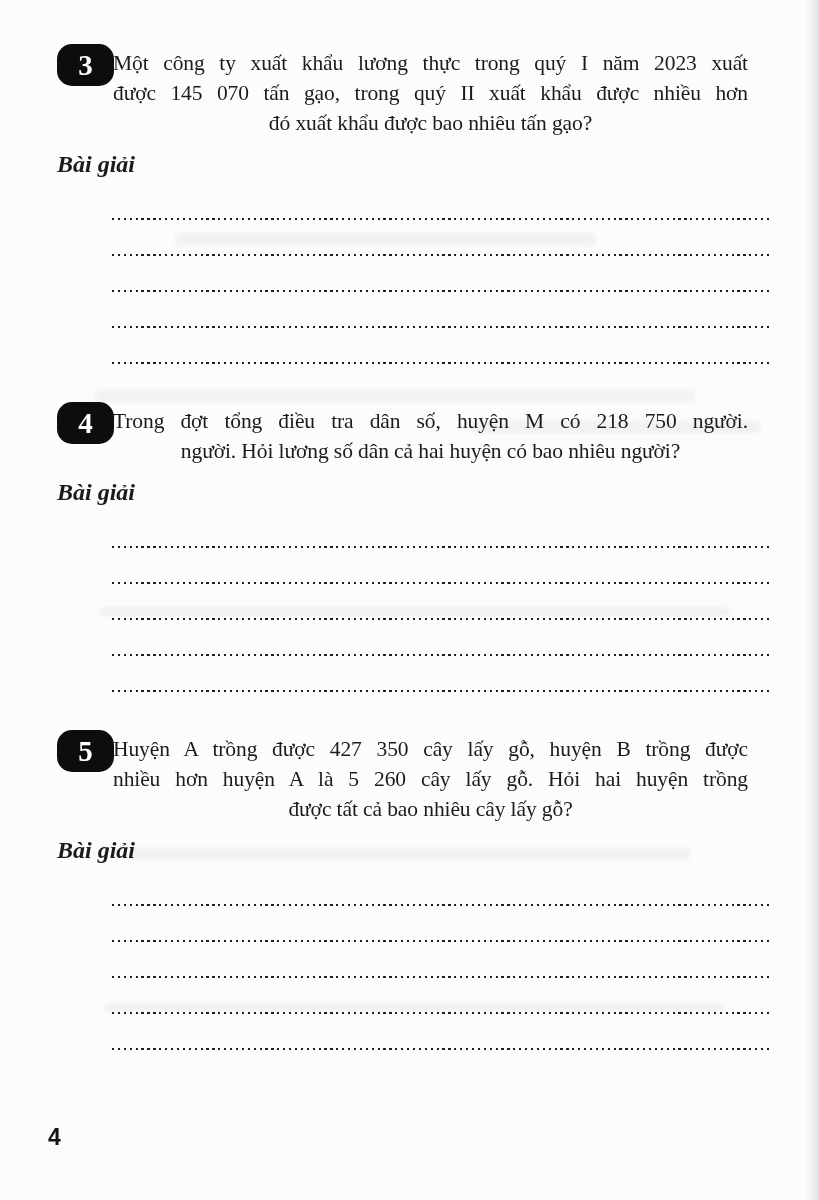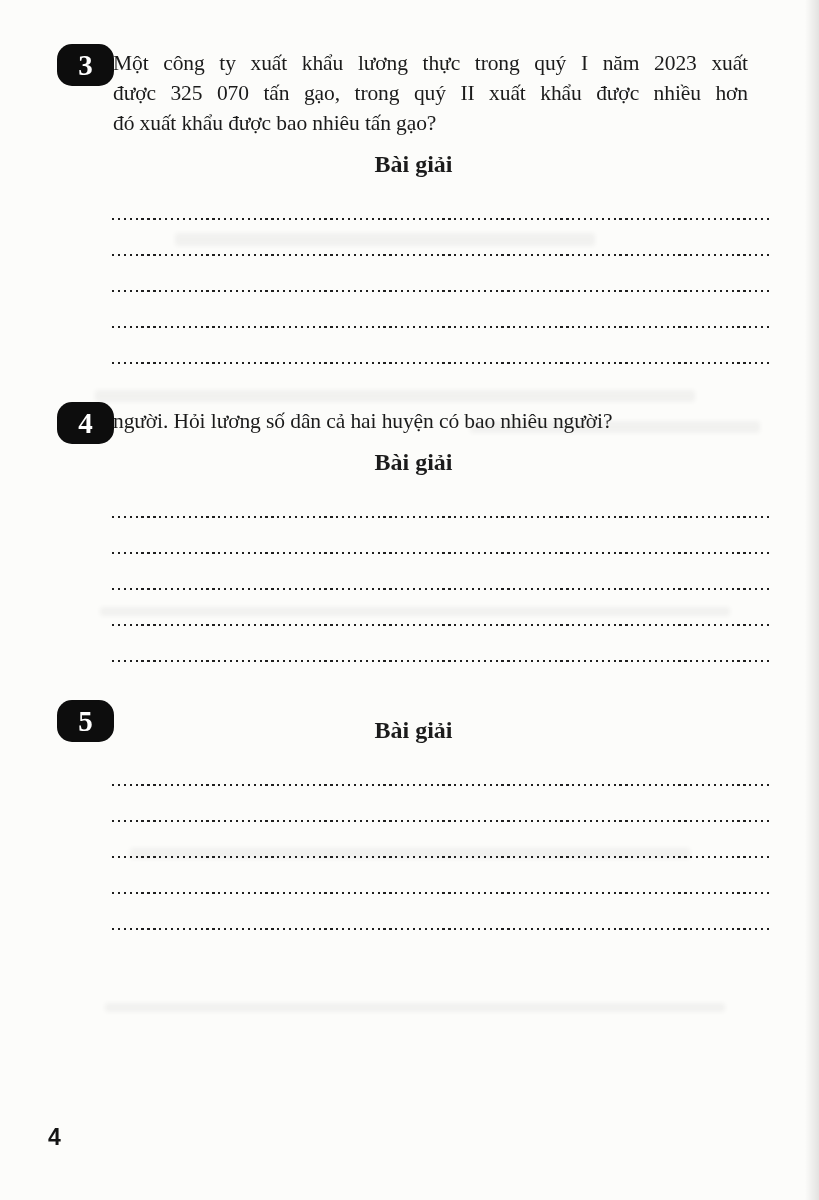--- a/index.html
+++ b/index.html
@@ -47,27 +47,27 @@
   }
   .ptext {
     margin-left: 56px;
     width: 635px;
     font-size: 21.5px;
     line-height: 30px;
     letter-spacing: -0.1px;
   }
   .pline { white-space: nowrap; overflow: hidden; }
   .pline.just { text-align: justify; text-align-last: justify; }
-  .pline.last { text-align: left; }
+  .pline.last { text-align: center; }
   .solution {
     margin: 10px 0 0 0;
     width: 713px;
-    text-align: center;
     font-size: 24px;
     font-weight: bold;
+    font-style: italic;
     line-height: 32px;
   }
   .answers { margin: 4px 0 0 55px; width: 658px; }
   .answer-line {
     height: 36px;
     background-image: repeating-linear-gradient(90deg, #1f1f1f 0 2.2px, rgba(0,0,0,0) 2.2px 5.9px);
     background-size: 100% 2.4px;
     background-position: left bottom;
     background-repeat: no-repeat;
   }
@@ -97,50 +97,56 @@
 </style>
 </head>
 <body>
 
 <div class="page">
 
   <section class="problem">
     <div class="badge">3</div>
     <div class="ptext">
       <div class="pline just">Một công ty xuất khẩu lương thực trong quý I năm 2023 xuất</div>
-      <div class="pline just">được 325 070 tấn gạo, trong quý II xuất khẩu được nhiều hơn</div>
+      <div class="pline just">được 145 070 tấn gạo, trong quý II xuất khẩu được nhiều hơn</div>
       <div class="pline last">đó xuất khẩu được bao nhiêu tấn gạo?</div>
     </div>
     <h3 class="solution">Bài giải</h3>
     <div class="answers">
       <div class="answer-line"></div>
       <div class="answer-line"></div>
       <div class="answer-line"></div>
       <div class="answer-line"></div>
       <div class="answer-line"></div>
     </div>
   </section>
 
   <section class="problem">
     <div class="badge">4</div>
     <div class="ptext">
+      <div class="pline just">Trong đợt tổng điều tra dân số, huyện M có 218 750 người.</div>
       <div class="pline last">người. Hỏi lương số dân cả hai huyện có bao nhiêu người?</div>
     </div>
     <h3 class="solution">Bài giải</h3>
     <div class="answers">
       <div class="answer-line"></div>
       <div class="answer-line"></div>
       <div class="answer-line"></div>
       <div class="answer-line"></div>
       <div class="answer-line"></div>
     </div>
   </section>
 
   <section class="problem">
     <div class="badge">5</div>
+    <div class="ptext">
+      <div class="pline just">Huyện A trồng được 427 350 cây lấy gỗ, huyện B trồng được</div>
+      <div class="pline just">nhiều hơn huyện A là 5 260 cây lấy gỗ. Hỏi hai huyện trồng</div>
+      <div class="pline last">được tất cả bao nhiêu cây lấy gỗ?</div>
+    </div>
     <h3 class="solution">Bài giải</h3>
     <div class="answers">
       <div class="answer-line"></div>
       <div class="answer-line"></div>
       <div class="answer-line"></div>
       <div class="answer-line"></div>
       <div class="answer-line"></div>
     </div>
   </section>
 

